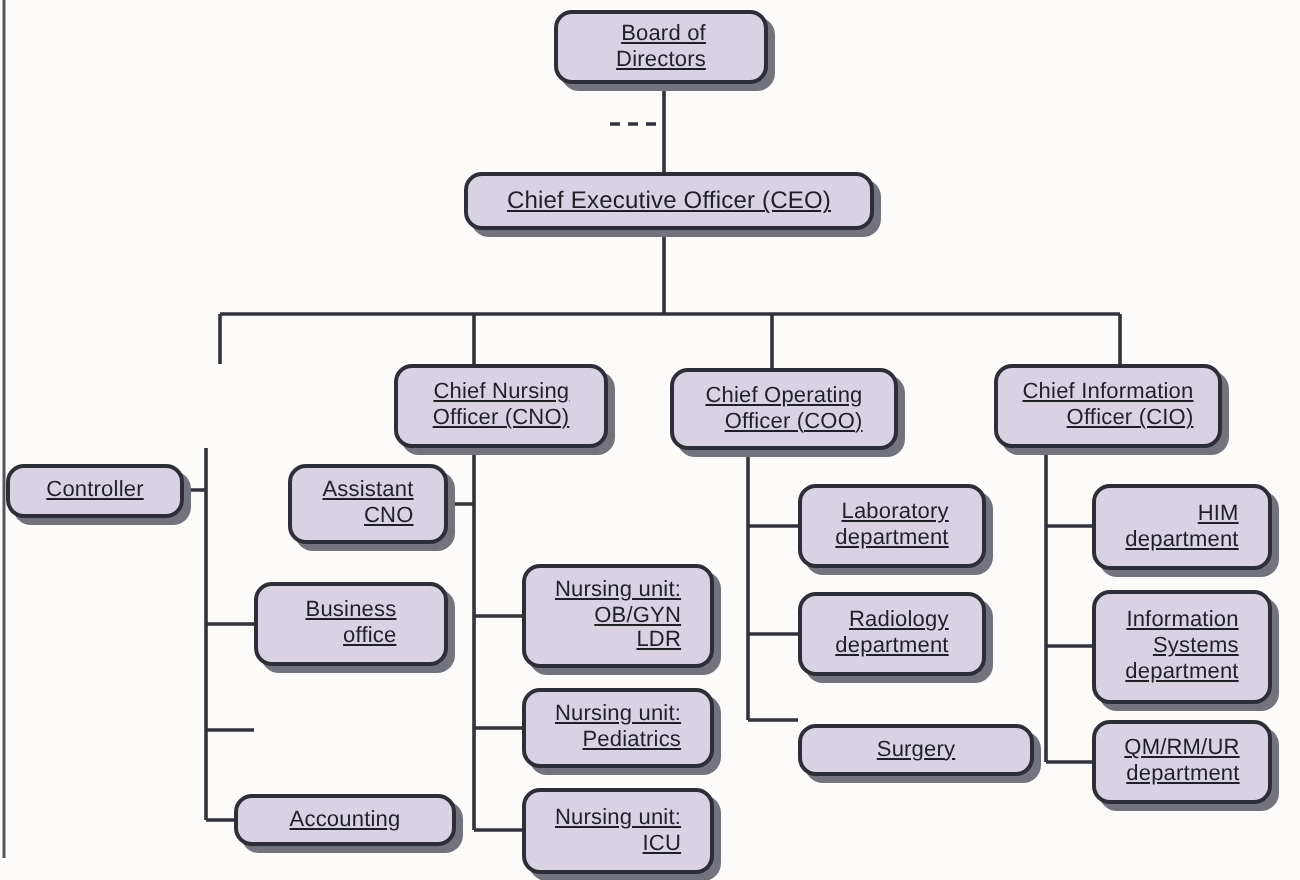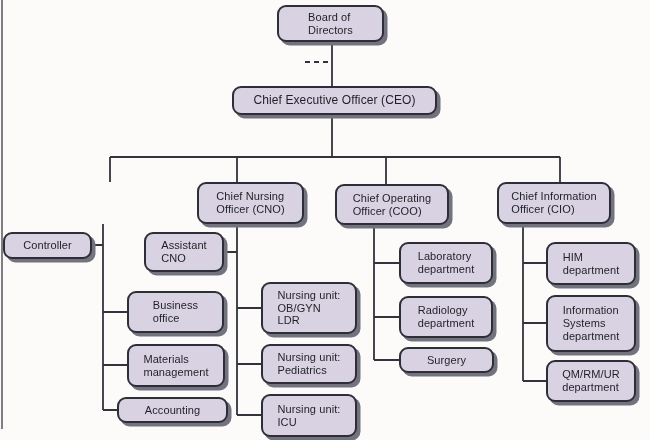--- a/index.html
+++ b/index.html
@@ -30,25 +30,26 @@
   .node{
     position:absolute;
     box-sizing:border-box;
     background:var(--box-fill);
     border:2px solid var(--box-border);
     border-radius:9px;
     box-shadow:3.5px 3.5px 0 var(--box-shadow-c);
     display:flex;
     align-items:center;
     justify-content:center;
-    text-align:left;
+    text-align:right;
     color:var(--text);
     font-size:11px;
     line-height:1.18;
     letter-spacing:0.1px;
+    text-decoration:underline;
   }
   .node span{
     white-space:pre-line;
     padding:1px 3px;
   }
   .node.big{font-size:12px;}
 </style>
 </head>
 <body>
 
@@ -106,24 +107,20 @@
   <div class="node" style="left:144px;top:232px;width:80px;height:40px">
     <span>Assistant
 CNO</span>
   </div>
 
   <div class="node" style="left:127px;top:291px;width:97px;height:42px">
     <span>Business
 office</span>
   </div>
 
-  <div class="node" style="left:127px;top:344px;width:98px;height:43px">
-    <span>Materials
-management</span>
-  </div>
 
   <div class="node" style="left:117px;top:397px;width:111px;height:26px">
     <span>Accounting</span>
   </div>
 
   <div class="node" style="left:261px;top:282px;width:96px;height:52px">
     <span>Nursing unit:
 OB/GYN
 LDR</span>
   </div>
@@ -141,21 +138,21 @@
   <div class="node" style="left:399px;top:242px;width:94px;height:42px">
     <span>Laboratory
 department</span>
   </div>
 
   <div class="node" style="left:399px;top:296px;width:94px;height:42px">
     <span>Radiology
 department</span>
   </div>
 
-  <div class="node" style="left:399px;top:347px;width:95px;height:26px">
+  <div class="node" style="left:399px;top:362px;width:118px;height:26px">
     <span>Surgery</span>
   </div>
 
   <div class="node" style="left:546px;top:242px;width:90px;height:43px">
     <span>HIM
 department</span>
   </div>
 
   <div class="node" style="left:546px;top:295px;width:90px;height:57px">
     <span>Information

